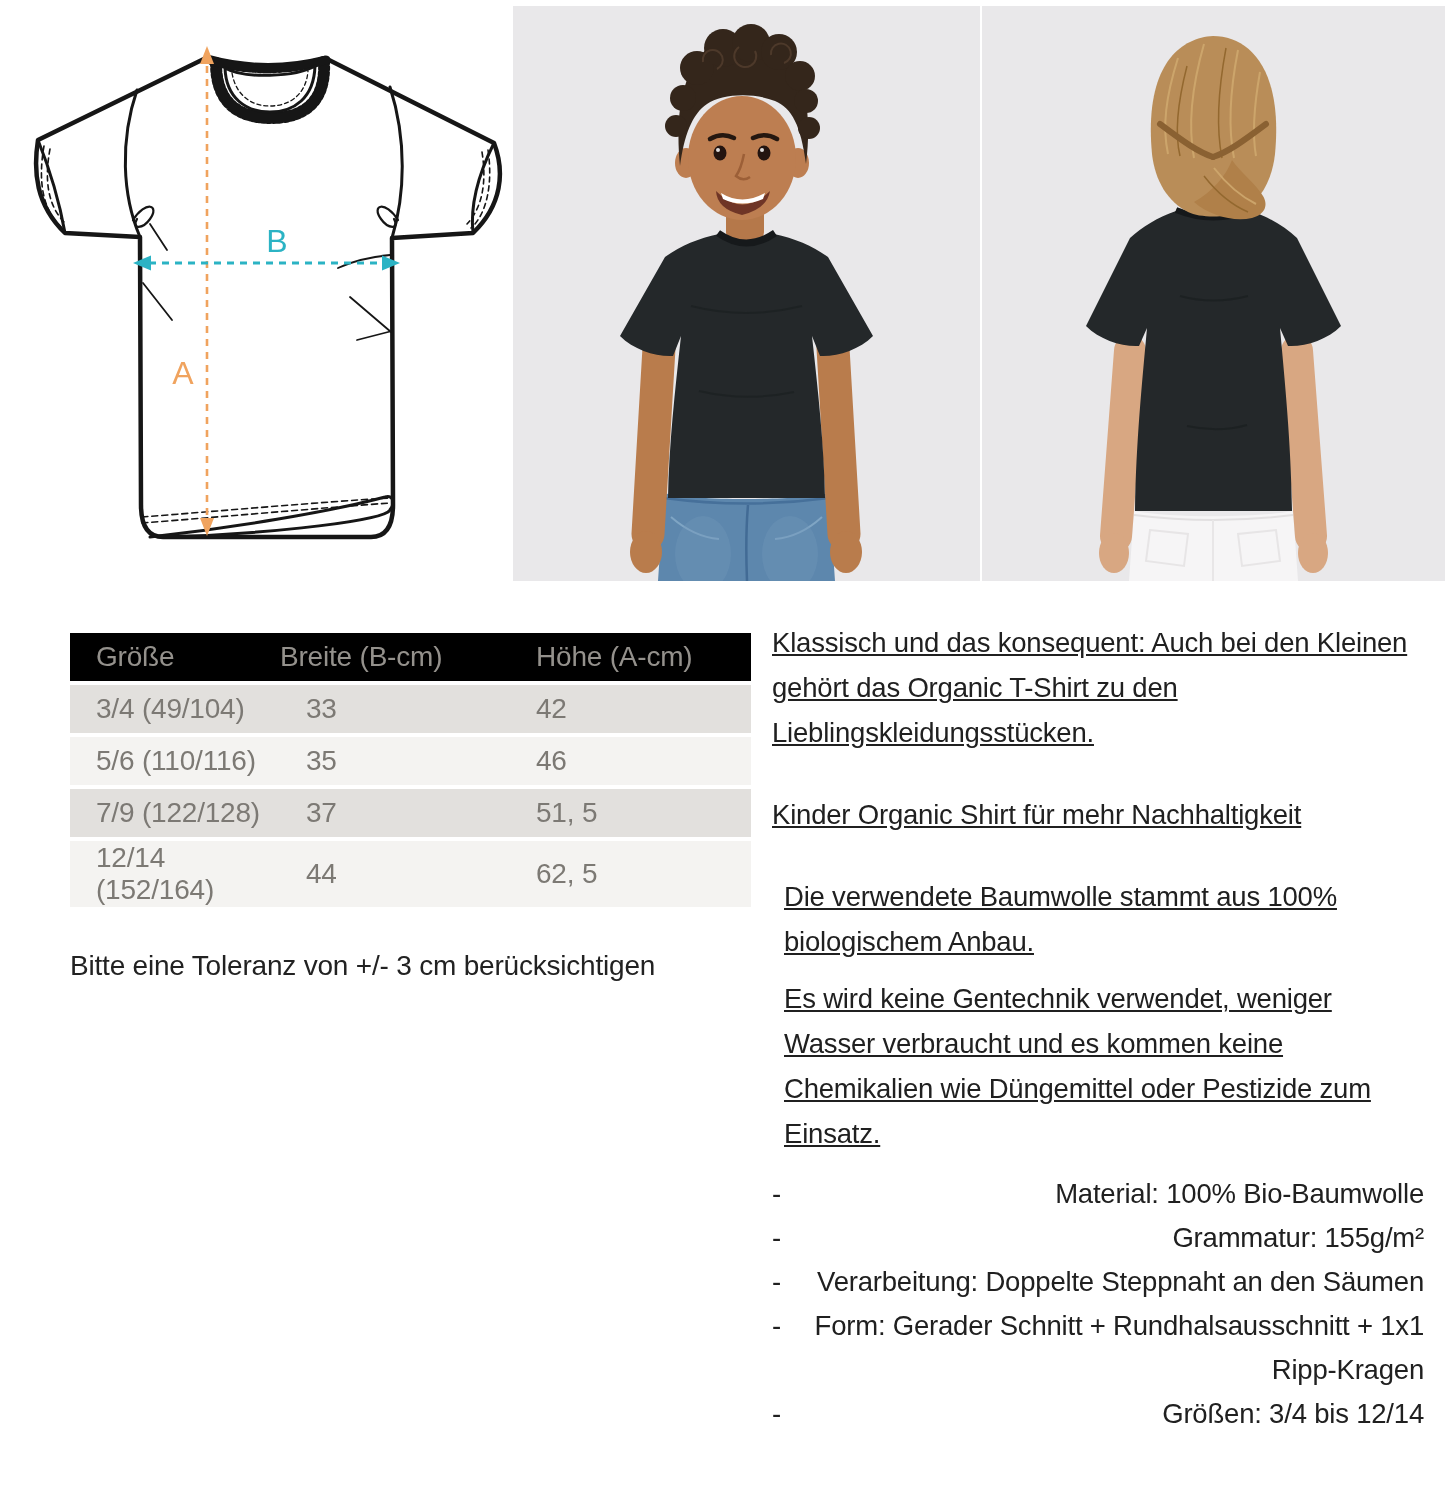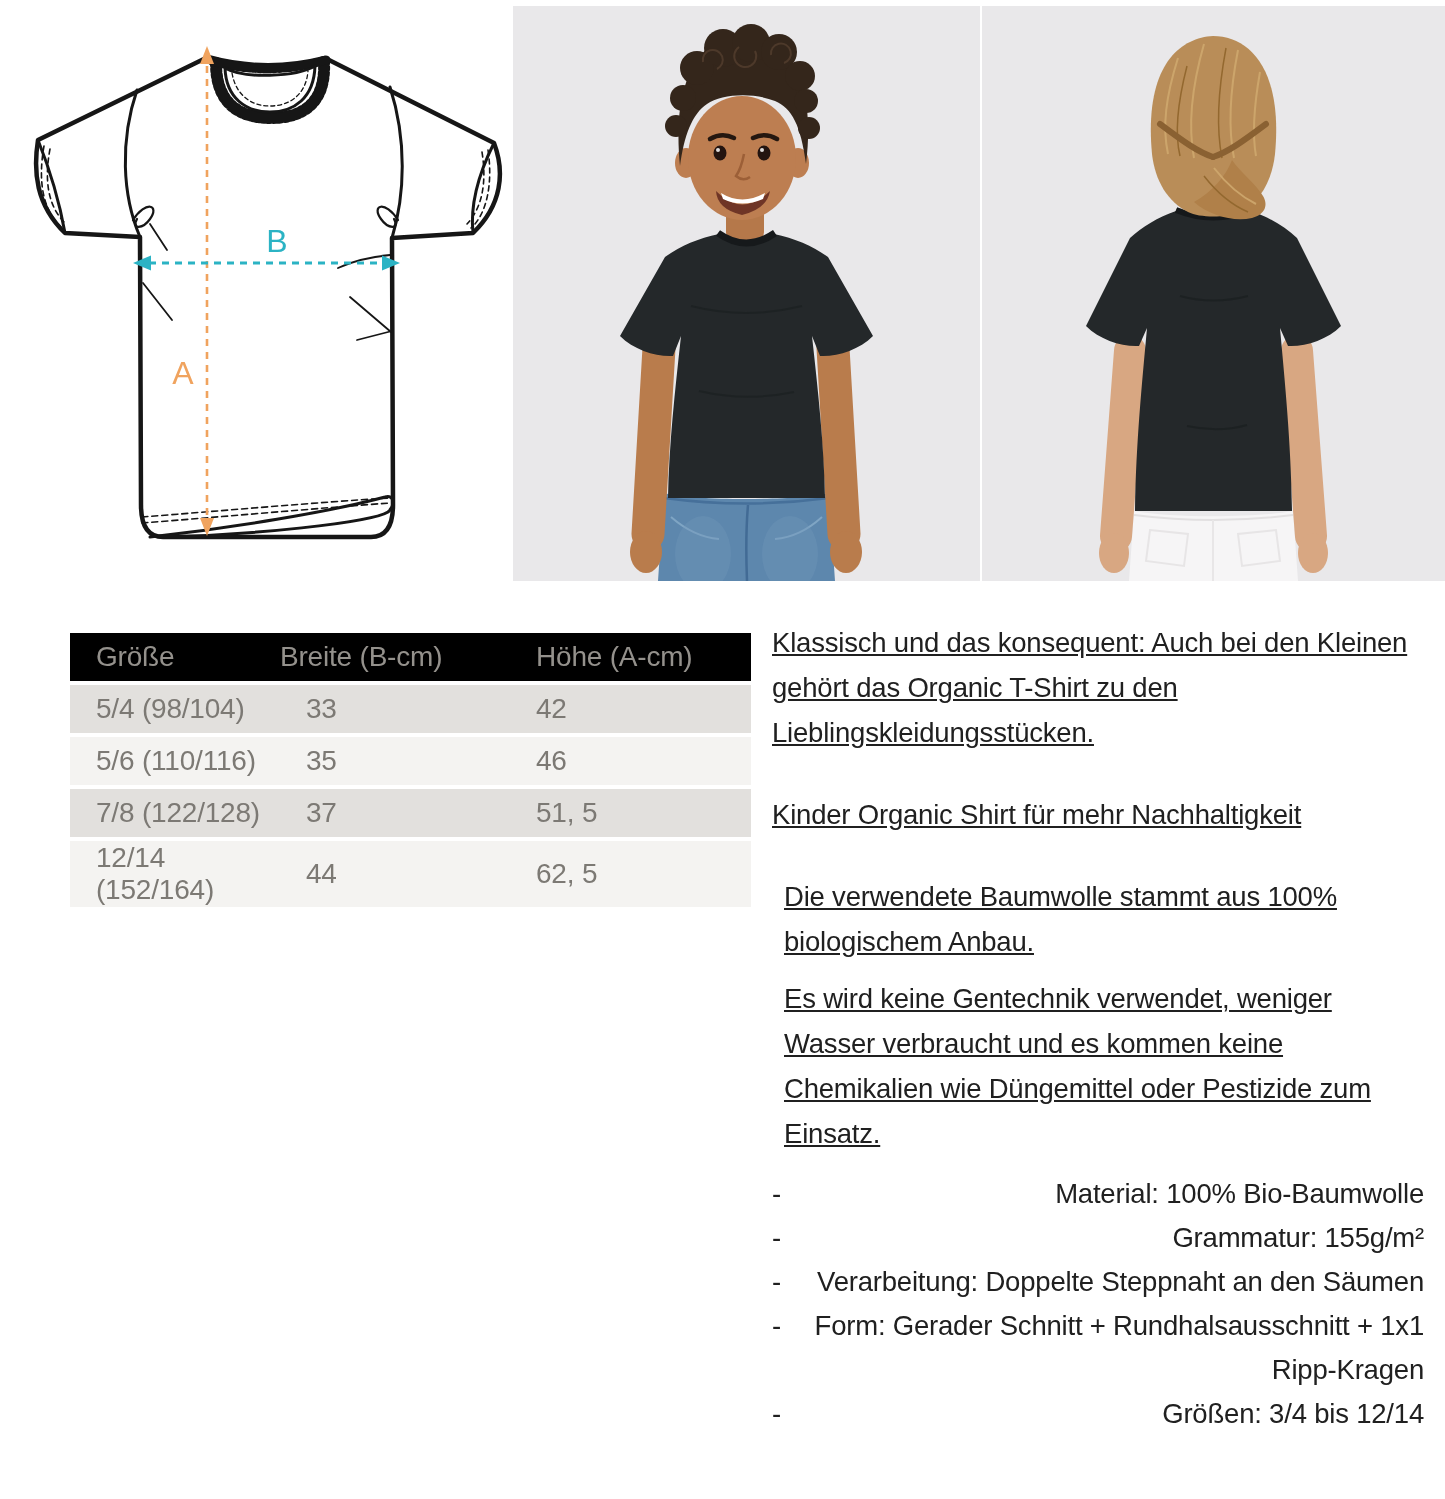--- a/index.html
+++ b/index.html
@@ -250,41 +250,42 @@
       </colgroup>
     <thead>
       <tr>
         <th class="c1">Größe</th>
         <th class="c2">Breite (B-cm)</th>
         <th class="c3">Höhe (A-cm)</th>
       </tr>
     </thead>
     <tbody>
       <tr>
-        <td class="c1">5/4 (98/104)</td>
+        <td class="c1">3/4 (49/104)</td>
         <td class="c2">33</td>
         <td class="c3">42</td>
       </tr>
       <tr>
         <td class="c1">5/6 (110/116)</td>
         <td class="c2">35</td>
         <td class="c3">46</td>
       </tr>
       <tr>
-        <td class="c1">7/8 (122/128)</td>
+        <td class="c1">7/9 (122/128)</td>
         <td class="c2">37</td>
         <td class="c3">51, 5</td>
       </tr>
       <tr>
         <td class="c1">12/14 (152/164)</td>
         <td class="c2">44</td>
         <td class="c3">62, 5</td>
       </tr>
     </tbody>
   </table>
+  <div class="table-note">Bitte eine Toleranz von +/- 3 cm berücksichtigen</div>
 
   <div class="description">
     <p>Klassisch und das konsequent: Auch bei den Kleinen gehört das Organic T-Shirt zu den Lieblingskleidungsstü­cken.</p>
     <p>Kinder Organic Shirt für mehr Nachhaltigkeit</p>
     <p class="no-gap">Die verwendete Baumwolle stammt aus 100% biologischem Anbau.</p>
     <p class="no-gap">Es wird keine Gentechnik verwendet, weniger Wasser verbraucht und es kommen keine Chemikalien wie Dün­gemittel oder Pestizide zum Einsatz.</p>
     <ul>
       <li>
         <span class="marker">-</span>
         <span class="btext">Material: 100% Bio-Baumwolle</span>

